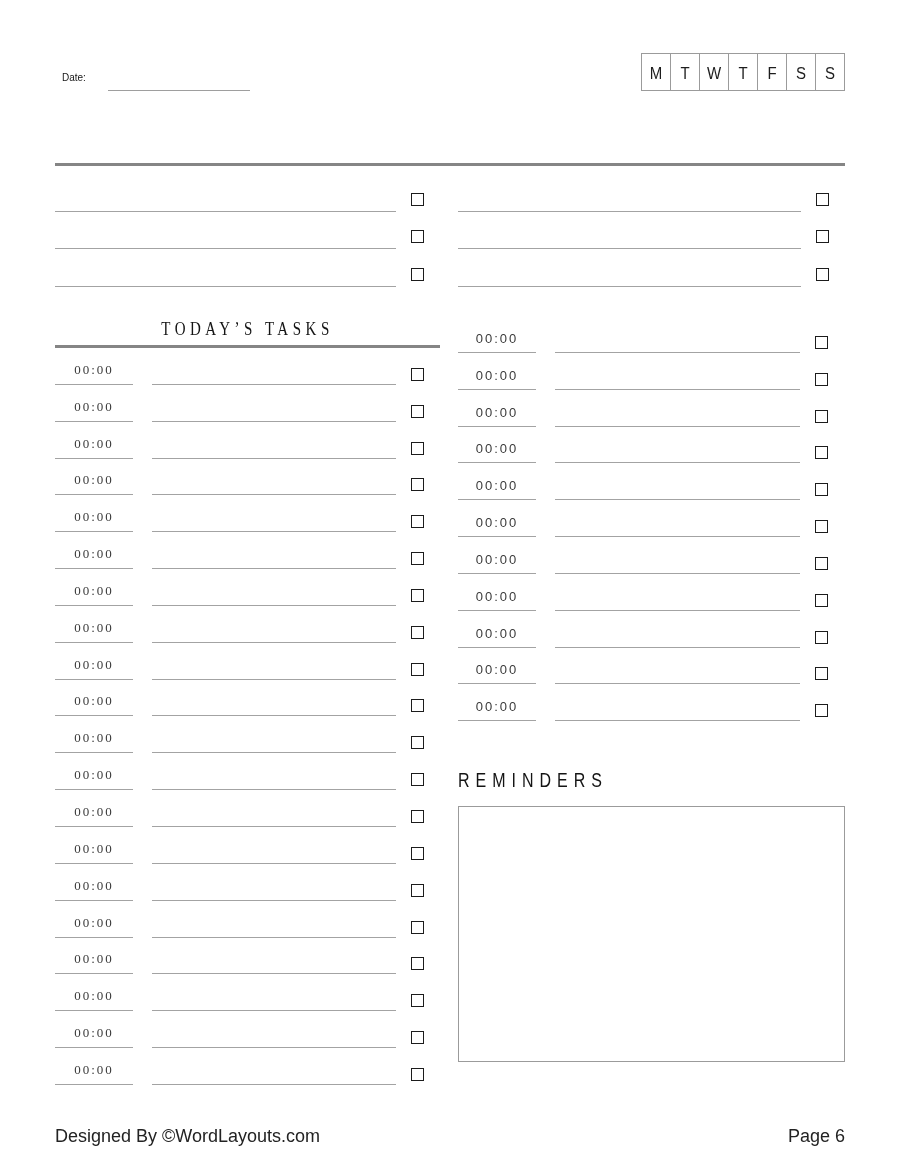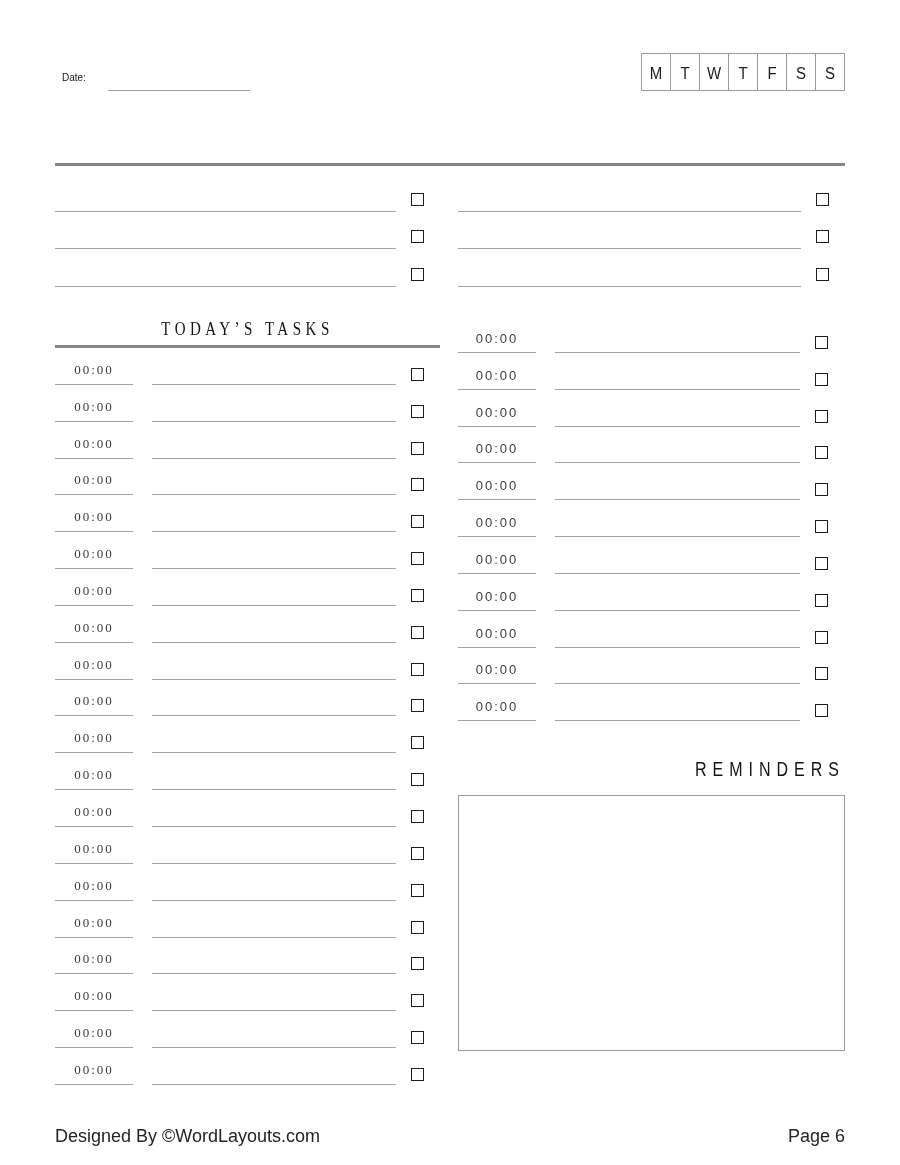--- a/index.html
+++ b/index.html
@@ -54,21 +54,21 @@
   .t-row { height:36.85px; display:flex; align-items:flex-end; }
   .today .t-row    { padding-right:16px; }
   .tomorrow .t-row { padding-right:17px; }
   .t-time { width:78px; flex:0 0 auto; text-align:center; font-size:13px; letter-spacing:2px;
             color:#3a3a3a; padding-bottom:6px; border-bottom:1.4px solid #a3a3a3; }
   .t-line { flex:1; margin-left:19px; border-bottom:1.4px solid #a3a3a3; height:100%; }
   .t-check{ width:13px; height:13px; border:1.6px solid #1c1c1c; background:#fff;
             margin-left:15px; margin-bottom:4px; flex:0 0 auto; }
 
   
-  .rem-head { margin-top:40px; text-align:right; height:26px; }
+  .rem-head { margin-top:51px; text-align:left; height:26px; }
   .rem-head-text { font-size:16px; letter-spacing:6px; }
   .rem-box { margin-top:8px; width:100%; height:256px; border:1px solid #9b9b9b; background:#fff; }
 
   
   .footer { position:absolute; left:55px; right:55px; top:1126px;
             display:flex; justify-content:space-between; align-items:baseline;
             font-size:18px; color:#232323; }
 </style>
 </head>
 <body>

